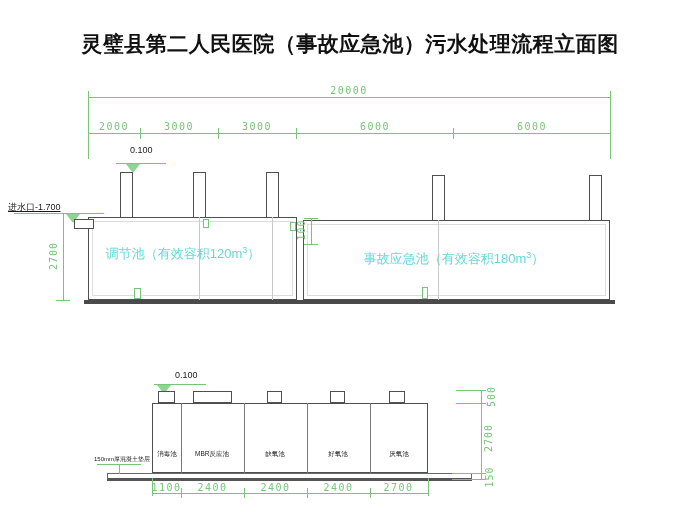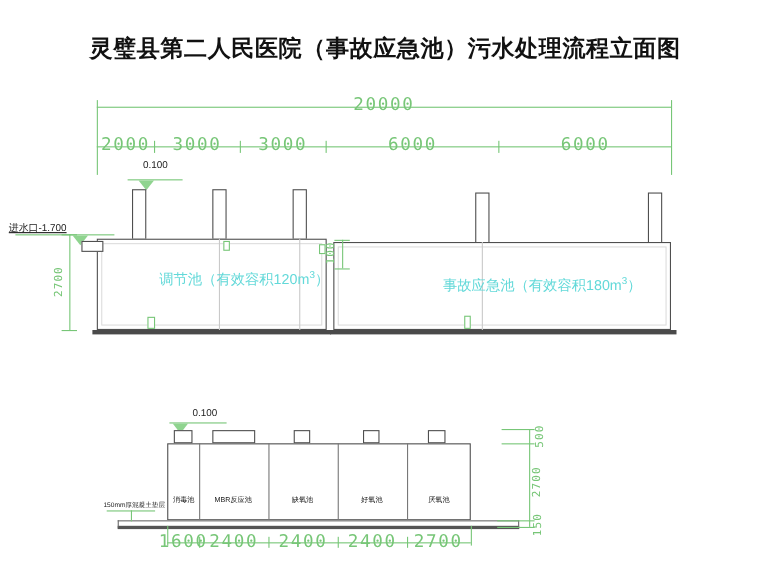--- a/index.html
+++ b/index.html
@@ -4,37 +4,37 @@
 <style>
   html,body{margin:0;padding:0;background:#fff;}
   .canvas{position:relative;width:695px;height:519px;background:#fff;overflow:hidden;
           font-family:"Liberation Sans",sans-serif;}
   .title{position:absolute;left:50px;top:30px;width:600px;text-align:center;
          font-family:"Liberation Serif",serif;font-size:21px;font-weight:bold;
          color:#111;letter-spacing:.5px;white-space:nowrap;}
   .hl{position:absolute;height:1px;background:#77c677;}
   .vl{position:absolute;width:1px;background:#77c677;}
   .gtxt{position:absolute;color:#77c677;font-family:"DejaVu Sans Mono",monospace;
-        font-size:16px;letter-spacing:1.5px;text-align:center;white-space:nowrap;}
+        font-size:10px;letter-spacing:1.5px;text-align:center;white-space:nowrap;}
   .rtxt{position:absolute;color:#77c677;font-family:"DejaVu Sans Mono",monospace;
         font-size:10px;letter-spacing:1px;text-align:center;white-space:nowrap;
         transform:rotate(-90deg);}
   .blk{position:absolute;color:#1a1a1a;font-size:9px;white-space:nowrap;}
   .tri{position:absolute;width:0;height:0;border-left:7px solid transparent;
        border-right:7px solid transparent;border-top:9px solid #8fd48f;}
   .tank{position:absolute;border:1.5px solid #4f4f4f;background:#fff;box-sizing:border-box;}
   .tank-inner{position:absolute;left:3px;top:3px;right:3px;bottom:3px;border:1px solid #ddd;}
   .slab{position:absolute;height:4px;background:#4a4a4a;}
   .col{position:absolute;width:13px;height:46px;border:1.5px solid #4f4f4f;
        background:#fff;box-sizing:border-box;}
   .vent{position:absolute;border:1.2px solid #4f4f4f;background:#fff;box-sizing:border-box;}
   .div-light{position:absolute;width:1px;background:#c9c9c9;}
   .div-dark{position:absolute;width:1px;background:#787878;}
   .gsq{position:absolute;border:1px solid #77c677;background:#fff;box-sizing:border-box;}
-  .cyan{position:absolute;color:#63d9d9;font-size:13px;text-align:center;white-space:nowrap;padding-left:39px;}
+  .cyan{position:absolute;color:#63d9d9;font-size:13px;text-align:center;white-space:nowrap;}
   .cyan sup{font-size:9px;}
   .small-blk{position:absolute;color:#222;font-size:6.5px;text-align:center;white-space:nowrap;}
 </style>
 </head>
 <body>
 
 <div class="canvas">
 
   <div class="title">灵璧县第二人民医院（事故应急池）污水处理流程立面图</div>
 
@@ -146,20 +146,20 @@
     <div class="rtxt" style="left:467px;top:432px;width:44px;height:12px;">2700</div>
     <div class="rtxt" style="left:473px;top:471px;width:34px;height:12px;">150</div>
 
     <div class="vl" style="left:152px;top:478px;height:18px;"></div>
     <div class="vl" style="left:428px;top:478px;height:18px;"></div>
     <div class="hl" style="left:152px;top:493px;width:276px;"></div>
     <div class="vl" style="left:181px;top:488px;height:10px;"></div>
     <div class="vl" style="left:244px;top:488px;height:10px;"></div>
     <div class="vl" style="left:307px;top:488px;height:10px;"></div>
     <div class="vl" style="left:370px;top:488px;height:10px;"></div>
-    <div class="gtxt" style="left:144px;top:482px;width:45px;">1600</div>
+    <div class="gtxt" style="left:144px;top:482px;width:45px;">1100</div>
     <div class="gtxt" style="left:190px;top:482px;width:45px;">2400</div>
     <div class="gtxt" style="left:253px;top:482px;width:45px;">2400</div>
     <div class="gtxt" style="left:316px;top:482px;width:45px;">2400</div>
     <div class="gtxt" style="left:376px;top:482px;width:45px;">2700</div>
   </div>
 
 </div>
 
 </body></html>

